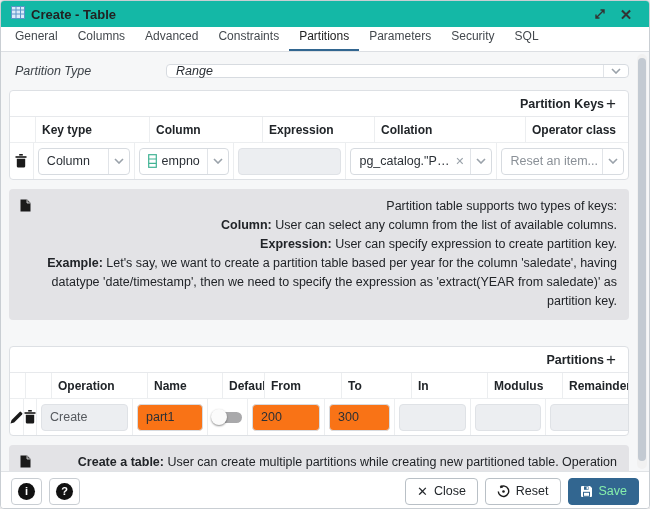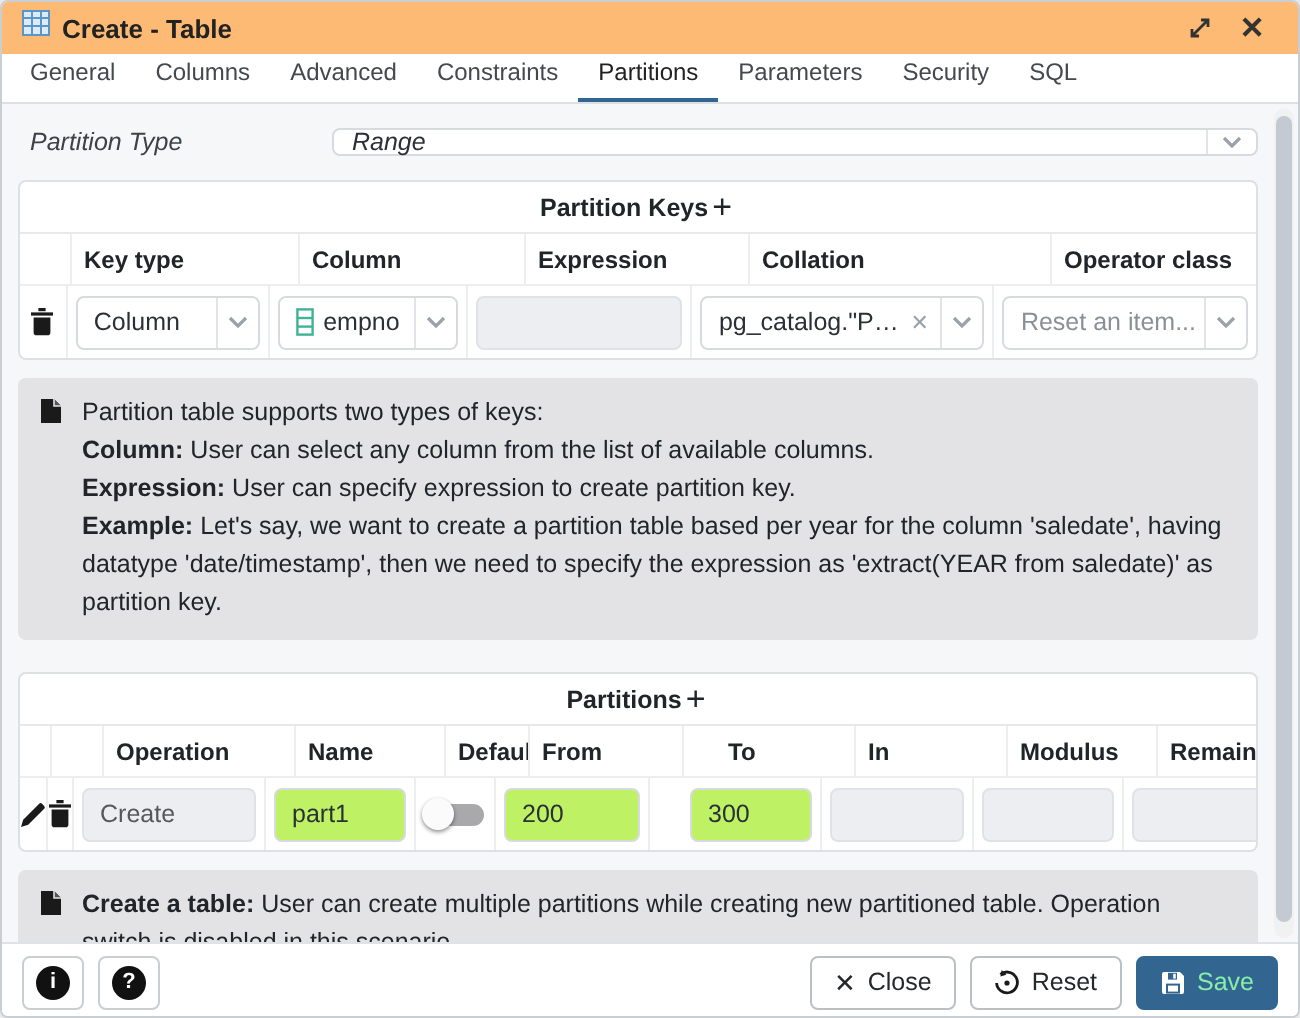--- a/index.html
+++ b/index.html
@@ -2,21 +2,21 @@
 <html><head>
 <meta charset="utf-8">
 <style>
   * { box-sizing: border-box; margin: 0; padding: 0; }
   html,body { width:650px; height:509px; }
   body { font-family: "Liberation Sans", sans-serif; background:#e9e9e9; }
   .window { position:relative; width:650px; height:509px; background:#fff;
             border:1px solid #c9ced3; border-radius:4px; overflow:hidden; }
 
   
-  .titlebar { height:26px; display:flex; align-items:center; padding:0 10px; background:#fdba74; }
+  .titlebar { height:26px; display:flex; align-items:center; padding:0 10px; background:#14b8a6; }
   .title-text { font-size:13px; font-weight:700; color:#222; margin-left:6px; }
   .titlebar .spacer { flex:1; }
   .win-icon { width:26px; height:20px; display:flex; align-items:center; justify-content:center; cursor:pointer; color:#222; }
   .close-glyph { font-size:15px; font-weight:700; color:#333; line-height:1; }
 
   
   .tabbar { display:flex; align-items:flex-end; height:25px; padding:0 4px; background:#fff; border-bottom:1px solid #dcdfe3; }
   .tab { font-size:12px; color:#44494e; padding:4px 10px 6px 10px; cursor:pointer; border-bottom:2px solid transparent; white-space:nowrap; }
   .tab.active { color:#222; border-bottom:2px solid #326690; }
 
@@ -28,56 +28,56 @@
   .ptype-row { display:flex; align-items:center; margin:4px 0 12px 6px;font-style:italic; }
   .field-label { font-size:12.5px; color:#3c4248; width:151px; }
   .dropdown { display:flex; align-items:center; background:#fff; border:1px solid #d7dbe0; border-radius:4px; height:14px; padding-left:9px; font-size:12.5px; color:#2b3036; }
   .dropdown .dd-text { flex:1; white-space:nowrap; overflow:hidden; }
   .dd-right { display:flex; align-items:center; align-self:stretch; border-left:1px solid #e1e4e8; padding:0 7px; margin-left:6px; }
   .chev { width:10px; height:6px; }
   .ptype-dd { flex:1; }
 
   
   .panel { background:#fff; border:1px solid #dde0e4; border-radius:4px; overflow:hidden; margin-bottom:9px; }
-  .panel-header { display:flex; align-items:center; justify-content:center; padding:4px 10px; border-bottom:1px solid #e7e9ec; }
+  .panel-header { display:flex; align-items:center; justify-content:flex-end; padding:4px 10px; border-bottom:1px solid #e7e9ec; }
   .panel-title { font-size:12.5px; font-weight:700; color:#212529; }
   .add-btn { font-size:17px; font-weight:400; color:#212529; line-height:1; cursor:pointer; padding:0 2px; }
 
   .grid-row { display:flex; }
   .grid-row.head { border-bottom:1px solid #eceef0; }
   .cell { border-right:1px solid #eceef0; display:flex; align-items:center; padding:0 4px; }
   .cell:last-child { border-right:none; }
   .head .cell { font-size:12px; font-weight:700; color:#212529; height:25px; padding:0 6px; white-space:nowrap; overflow:hidden; }
   .body .cell { height:36px; }
 
   
   .pk-c0{width:26px; justify-content:center;} .pk-c1{width:114px;} .pk-c2{width:113px;} .pk-c3{width:112px;} .pk-c4{width:151px;} .pk-c5{flex:1;}
 
   
   .pt-c0{width:16px; justify-content:center; padding:0;} .pt-c1{width:26px; justify-content:center; padding:0;}
   .pt-c2{width:96px;} .pt-c3{width:75px;} .pt-c4{width:42px; padding:0 3px;} .pt-c5{width:77px;}
-  .pt-c6{width:70px;margin-left:16px;} .pt-c7{width:76px;} .pt-c8{width:75px;} .pt-c9{flex:1;}
+  .pt-c6{width:70px;} .pt-c7{width:76px;} .pt-c8{width:75px;} .pt-c9{flex:1;}
 
   .mini-dd { display:flex; align-items:center; flex:1; background:#fff; border:1px solid #d7dbe0; border-radius:4px; height:27px; padding-left:8px; font-size:12.5px; color:#2b3036; min-width:0; }
   .mini-dd .dd-text { flex:1; white-space:nowrap; overflow:hidden; text-overflow:ellipsis; }
   .mini-dd .dd-right { padding:0 5px; margin-left:4px; }
   .placeholder .dd-text { color:#8a9097; }
   .clear-x { font-size:11px; color:#9aa2aa; margin:0 2px 0 4px; }
 
-  .txt-input { flex:1; min-width:0; height:27px; border:1px solid #d7dbe0; border-radius:4px; background:#bef264; font-family:"Liberation Sans",sans-serif; font-size:12.5px; color:#2b3036; padding:0 8px; }
+  .txt-input { flex:1; min-width:0; height:27px; border:1px solid #d7dbe0; border-radius:4px; background:#f97316; font-family:"Liberation Sans",sans-serif; font-size:12.5px; color:#2b3036; padding:0 8px; }
   .txt-input:disabled { background:#eceef1; border-color:#dfe2e6; color:#55595e; }
 
   .toggle { position:relative; width:33px; height:18px; }
   .toggle .track { position:absolute; left:2px; top:4px; width:29px; height:11px; border-radius:6px; background:#a9a9ab; }
   .toggle .knob { position:absolute; left:0; top:1px; width:16px; height:16px; border-radius:50%; background:#fbfbfb; box-shadow:0 1px 2px rgba(0,0,0,.45); }
 
   .icon-btn-flat { display:flex; align-items:center; justify-content:center; cursor:pointer; }
 
   
-  .infobox { position:relative; background:#e3e3e6; border-radius:4px; padding:8px 12px 9px 32px; margin:0 0 16px 0; }
+  .infobox { position:relative; background:#e3e3e6; border-radius:4px; padding:8px 12px 9px 32px; margin:0 0 26px 0;text-align:right; }
   .infobox .doc { position:absolute; left:11px; top:10px; }
   .infobox p { font-size:12.5px; color:#212428; line-height:19px; }
   .infobox b { font-weight:700; }
 
   
   .footer { height:39px; display:flex; align-items:center; gap:7px; padding:0 10px; background:#fff; border-top:1px solid #e0e3e6; }
   .foot-spacer { flex:1; }
   .btn { display:flex; align-items:center; gap:6px; height:27px; padding:0 11px; border:1px solid #b9c0c6; border-radius:4px; background:#fff; font-size:12.5px; color:#24282c; cursor:pointer; font-family:"Liberation Sans",sans-serif; }
   .btn .bx { font-size:13px; line-height:1; }
   .btn.primary { background:#326690; border-color:#326690; color:#86efac; font-weight:400; }

